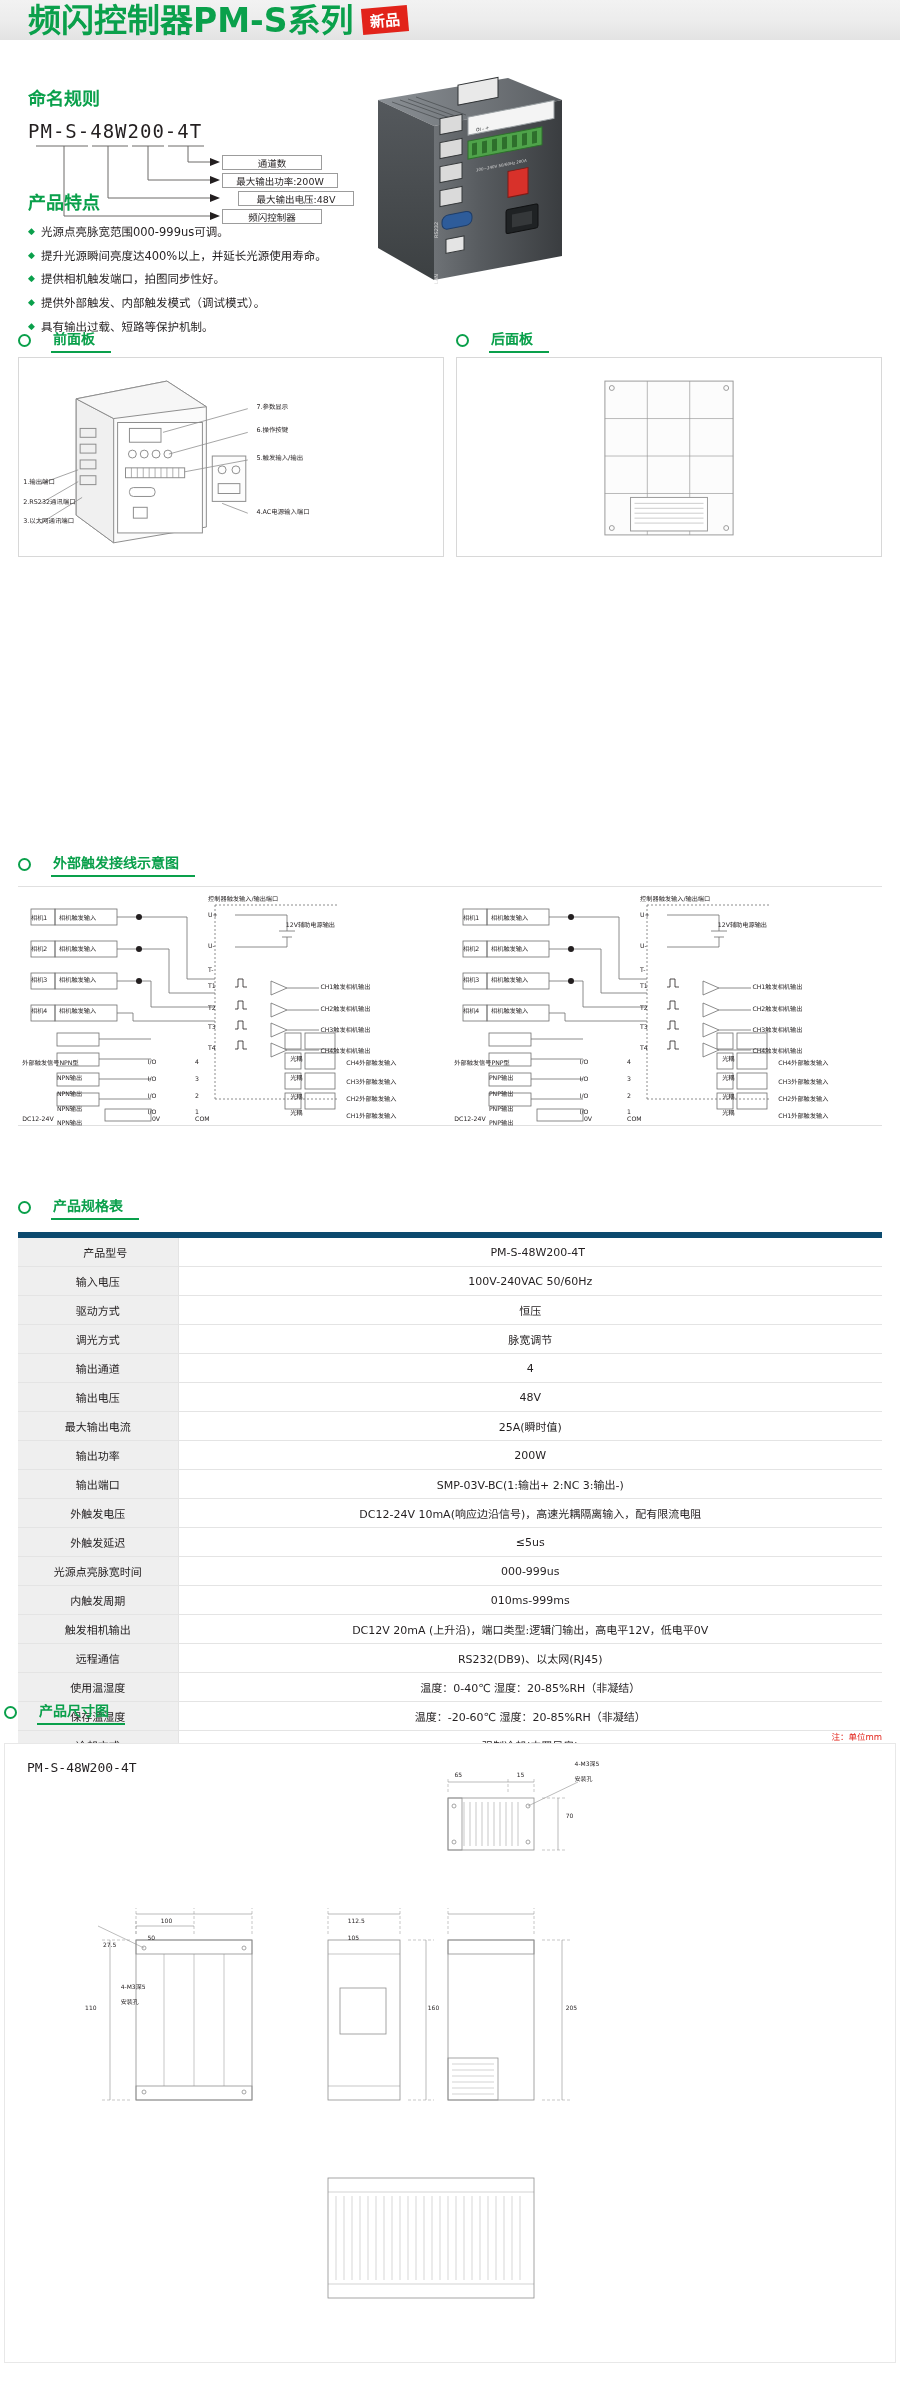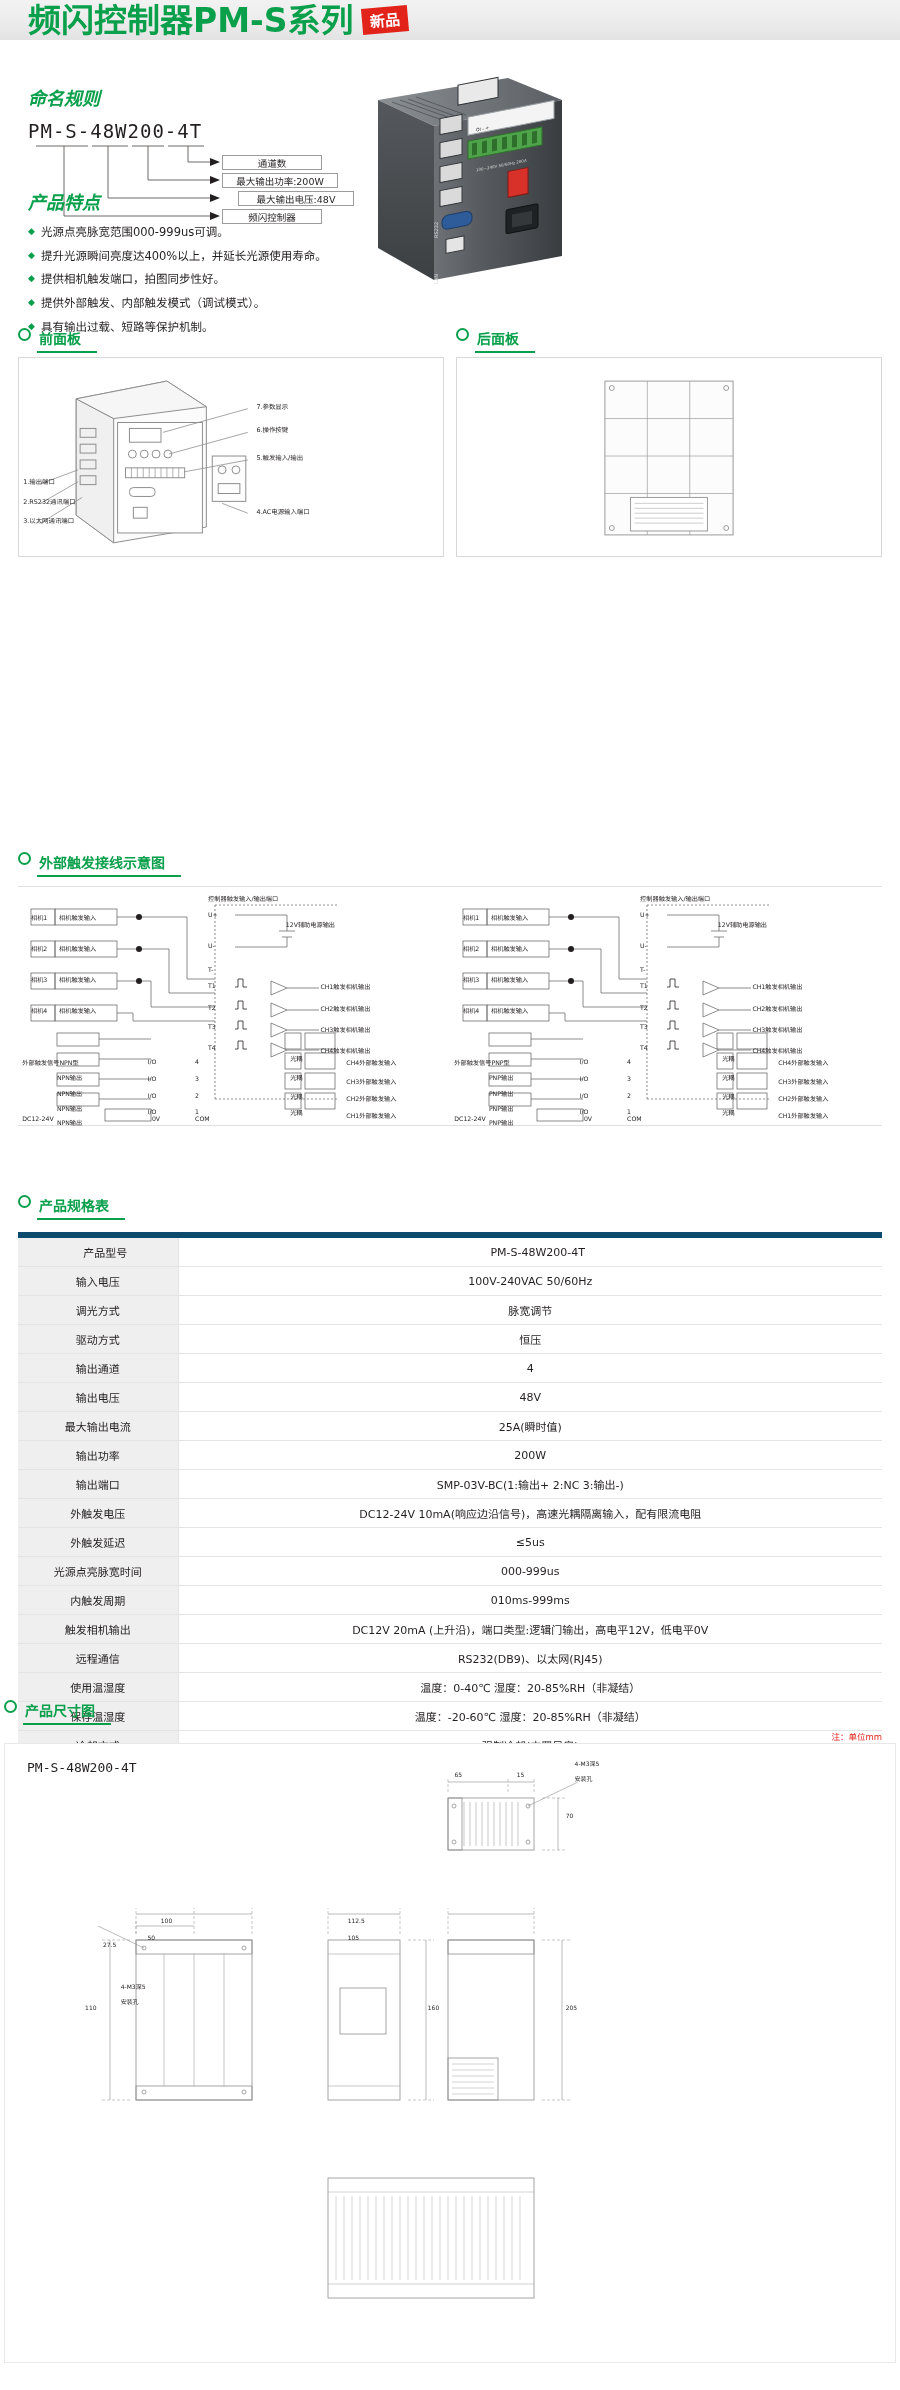--- a/index.html
+++ b/index.html
@@ -21,24 +21,23 @@
   }
   .badge-new{
     margin-left:8px; background:#e2231a; color:#fff; font-size:15px; font-weight:bold;
     padding:2px 8px 3px 8px; transform:rotate(-5deg); display:inline-block;
     font-family:"DejaVu Sans","Liberation Sans",sans-serif;
   }
   
   .sec-title{
     font-size:18px; font-weight:bold; color:#0aa04b; margin:0 0 10px 0;
     font-family:"DejaVu Sans","Liberation Sans",sans-serif;
-    font-style:italic;
-  }
-  
-  .sec-head{ display:flex; gap:6px; }
+  }
+  
+  .sec-head{ display:flex; align-items:center; gap:20px; }
   .ring{
     width:13px; height:13px; border:2.5px solid #0aa04b; border-radius:50%;
     display:inline-block; flex:none;
   }
   .sec-head-label{
     font-size:14px; font-weight:bold; color:#0aa04b;
     border-bottom:2px solid #0aa04b; padding:0 16px 3px 2px;
     font-family:"DejaVu Sans","Liberation Sans",sans-serif;
   }
   
@@ -616,26 +615,26 @@
     <tbody>
       <tr>
           <td class="k">产品型号</td>
           <td class="v">PM-S-48W200-4T</td>
         </tr>
       <tr>
           <td class="k">输入电压</td>
           <td class="v">100V-240VAC 50/60Hz</td>
         </tr>
       <tr>
+          <td class="k">驱动方式</td>
+          <td class="v">恒压</td>
+        </tr>
+      <tr>
           <td class="k">调光方式</td>
           <td class="v">脉宽调节</td>
-        </tr>
-      <tr>
-          <td class="k">驱动方式</td>
-          <td class="v">恒压</td>
         </tr>
       <tr>
           <td class="k">输出通道</td>
           <td class="v">4</td>
         </tr>
       <tr>
           <td class="k">输出电压</td>
           <td class="v">48V</td>
         </tr>
       <tr>

